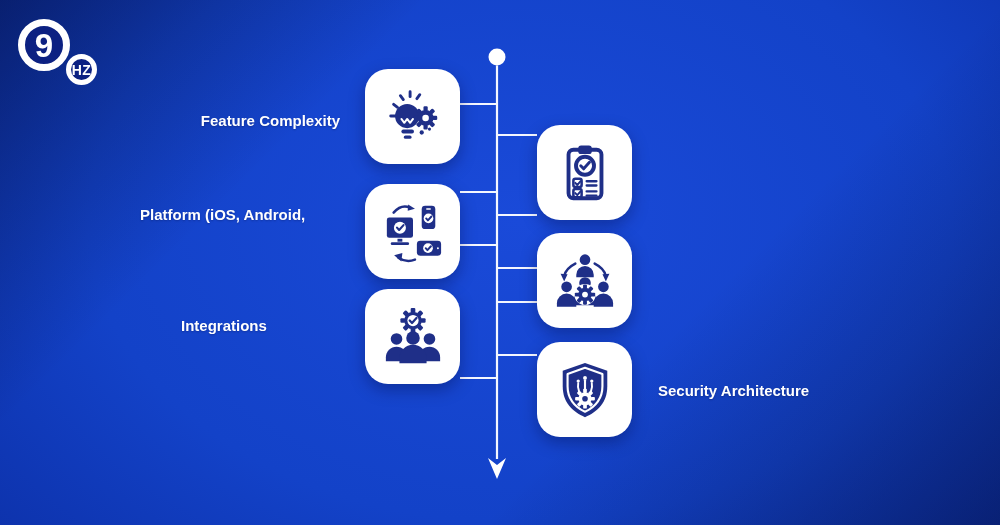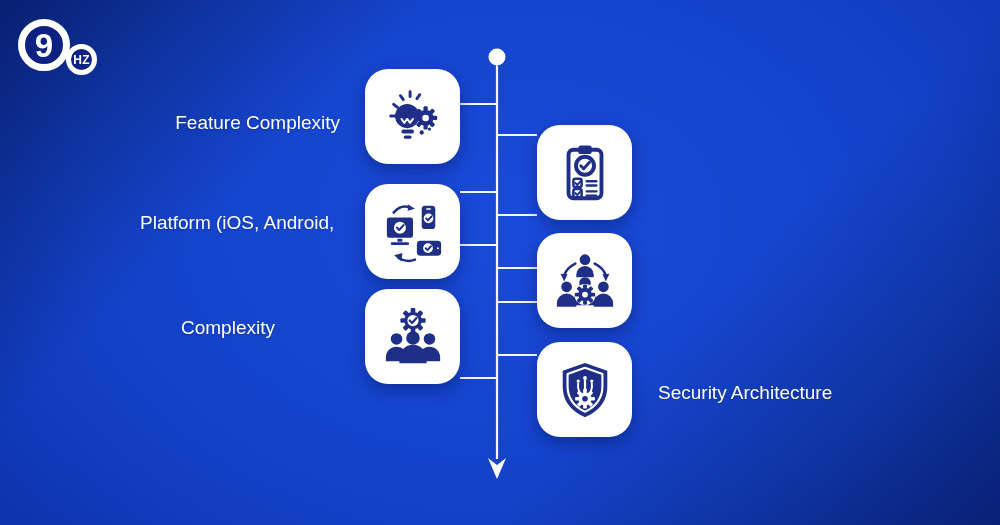--- a/index.html
+++ b/index.html
@@ -17,41 +17,41 @@
   
   .logo{position:absolute;left:18px;top:18px;width:86px;height:62px;}
   .logo-big{
     position:absolute;left:0;top:1px;width:38px;height:38px;
     border:7px solid #fff;border-radius:50%;
     background:#0c2182;color:#fff;
     display:flex;align-items:center;justify-content:center;
     font-size:33px;font-weight:bold;line-height:1;
   }
   .logo-small{
-    position:absolute;left:48px;top:26px;width:21px;height:21px;
+    position:absolute;left:48px;top:36px;width:21px;height:21px;
     border:5px solid #fff;border-radius:50%;
     background:#0c2182;color:#fff;
     display:flex;align-items:center;justify-content:center;
-    font-size:12px;font-weight:bold;letter-spacing:.3px;
+    font-size:14px;font-weight:bold;letter-spacing:.3px;
   }
   
   .card{
     position:absolute;width:95px;height:95px;background:#ffffff;
     border-radius:23px;display:flex;align-items:center;justify-content:center;
     box-shadow:0 6px 16px rgba(3,10,60,.35);
   }
   .card svg{width:62px;height:62px;}
   .ic{fill:#1f2f88;}
   .ic-stroke{stroke:#1f2f88;fill:none;stroke-linecap:round;stroke-linejoin:round;}
   .wh{fill:#ffffff;}
   .wh-stroke{stroke:#ffffff;fill:none;stroke-linecap:round;stroke-linejoin:round;}
   
   .lbl{
-    position:absolute;color:#ffffff;font-weight:normal;
-    font-size:19px;line-height:1.42;white-space:nowrap;
+    position:absolute;color:#ffffff;font-weight:bold;
+    font-size:15px;line-height:1.42;white-space:nowrap;
     text-shadow:0 1px 2px rgba(0,5,40,.25);
   }
   .lbl span{display:block;}
   .lbl-right{text-align:right;}
 </style>
 </head>
 <body>
 
 <div class="stage">
 
@@ -232,26 +232,26 @@
         <circle class="wh" r="6.8"></circle>
         <circle class="ic" r="2.9"></circle>
       </g>
     </svg>
   </div>
 
   <div class="lbl lbl-right" style="left:120px;top:110px;width:220px;">
     <span>Feature Complexity</span>
   </div>
 
-  <div class="lbl" style="left:140px;top:204px;margin-top:6px;">
+  <div class="lbl" style="left:140px;top:204px;">
     <span>Platform (iOS, Android,</span>
   </div>
 
   <div class="lbl" style="left:181px;top:315px;">
-    <span>Complexity</span>
+    <span>Integrations</span>
   </div>
 
 
 
   <div class="lbl" style="left:658px;top:380px;">
     <span>Security Architecture</span>
   </div>
 
 </div>
 

